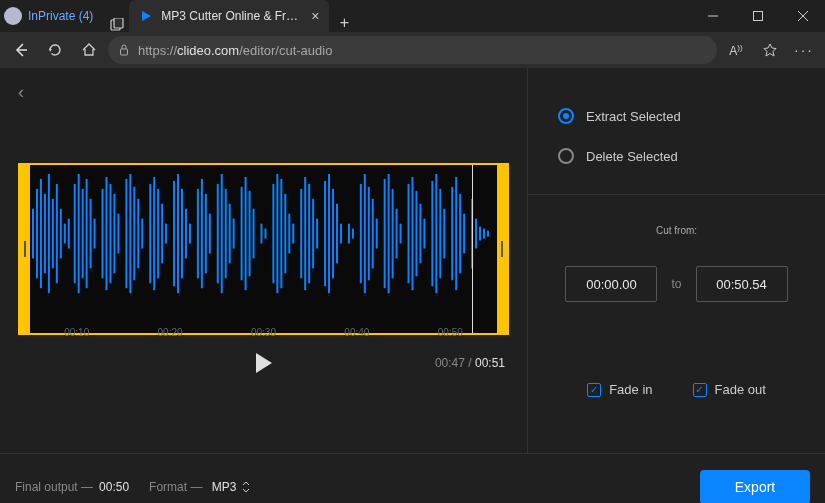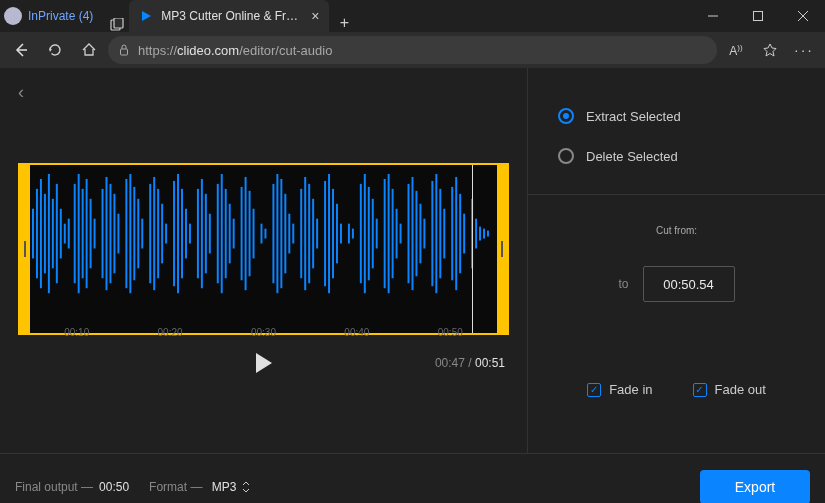--- a/index.html
+++ b/index.html
@@ -507,20 +507,21 @@
       <div class="radio checked"></div>
       <span class="radio-label">Extract Selected</span>
     </div>
     <div class="radio-row">
       <div class="radio"></div>
       <span class="radio-label">Delete Selected</span>
     </div>
     <div class="divider"></div>
     <div class="cut-from-label">Cut from:</div>
     <div class="time-inputs">
+      <div class="time-input">00:00.00</div>
       <span class="to-text">to</span>
       <div class="time-input">00:50.54</div>
     </div>
     <div class="fade-row">
       <div class="check-row">
         <div class="checkbox">✓</div>
         <span class="check-label">Fade in</span>
       </div>
       <div class="check-row">
         <div class="checkbox">✓</div>

